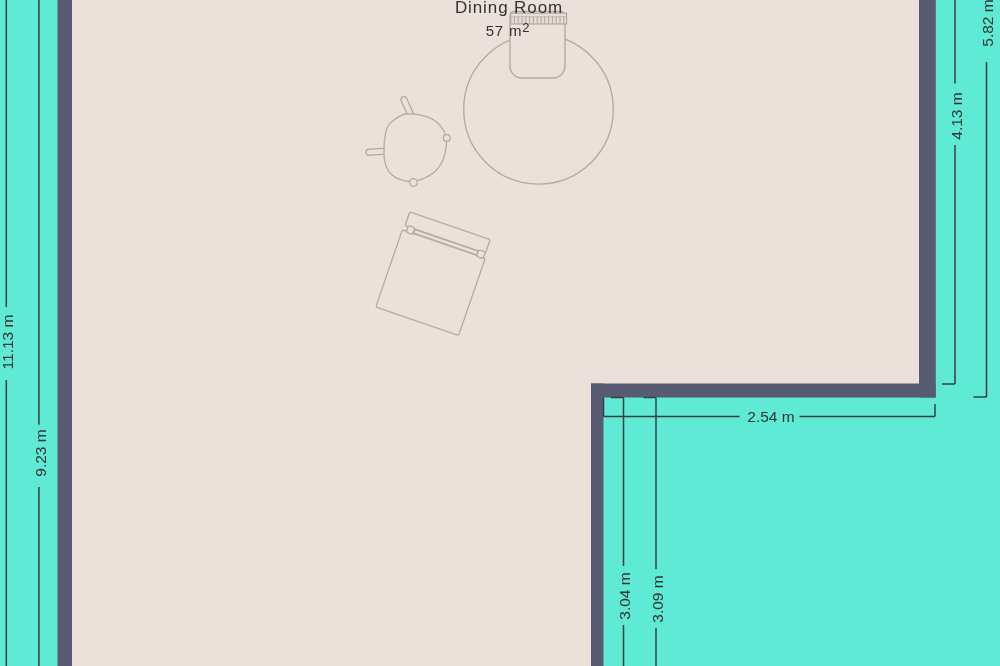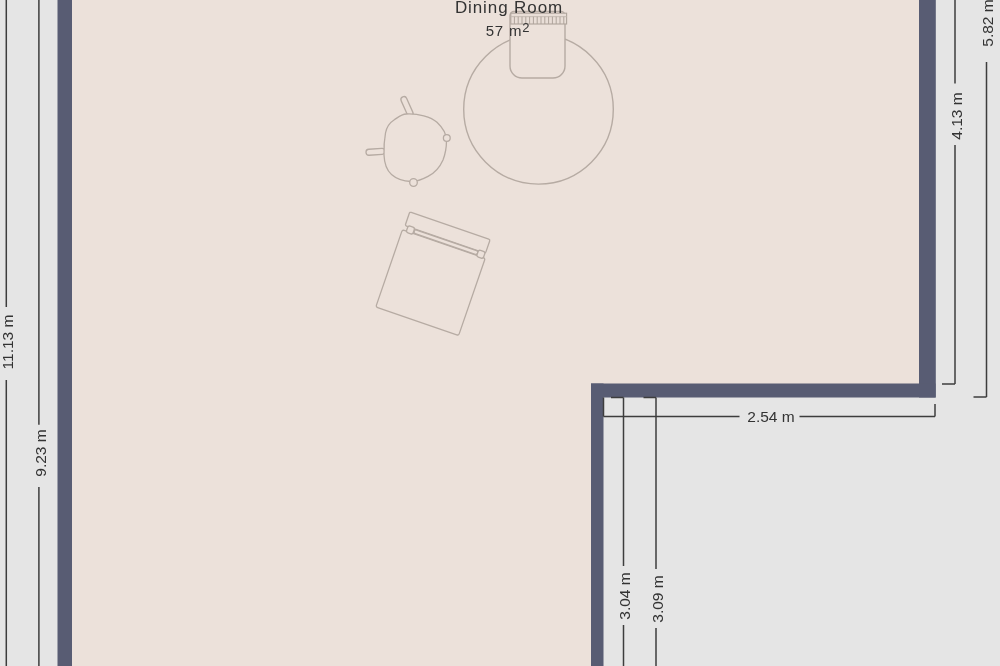--- a/index.html
+++ b/index.html
@@ -1,16 +1,16 @@
 <!DOCTYPE html>
 <html><head>
 <meta charset="utf-8">
 <style>
   html,body{margin:0;padding:0;background:#ffffff;}
-  #plan{position:relative;width:1000px;height:666px;background:#e5e5e5;overflow:hidden;
+  #plan{position:relative;width:1000px;height:666px;background:#5eead4;overflow:hidden;
         font-family:"Liberation Sans", sans-serif;}
   svg{position:absolute;top:0;left:0;display:block;}
   text{fill:#333333;}
 </style>
 </head>
 <body>
 <div id="plan">
 <svg width="1000" height="666" viewBox="0 0 1000 666">
 
   <path d="M60,0 H928 V390 H598 V666 H60 Z" fill="#ECE1DA"></path>

